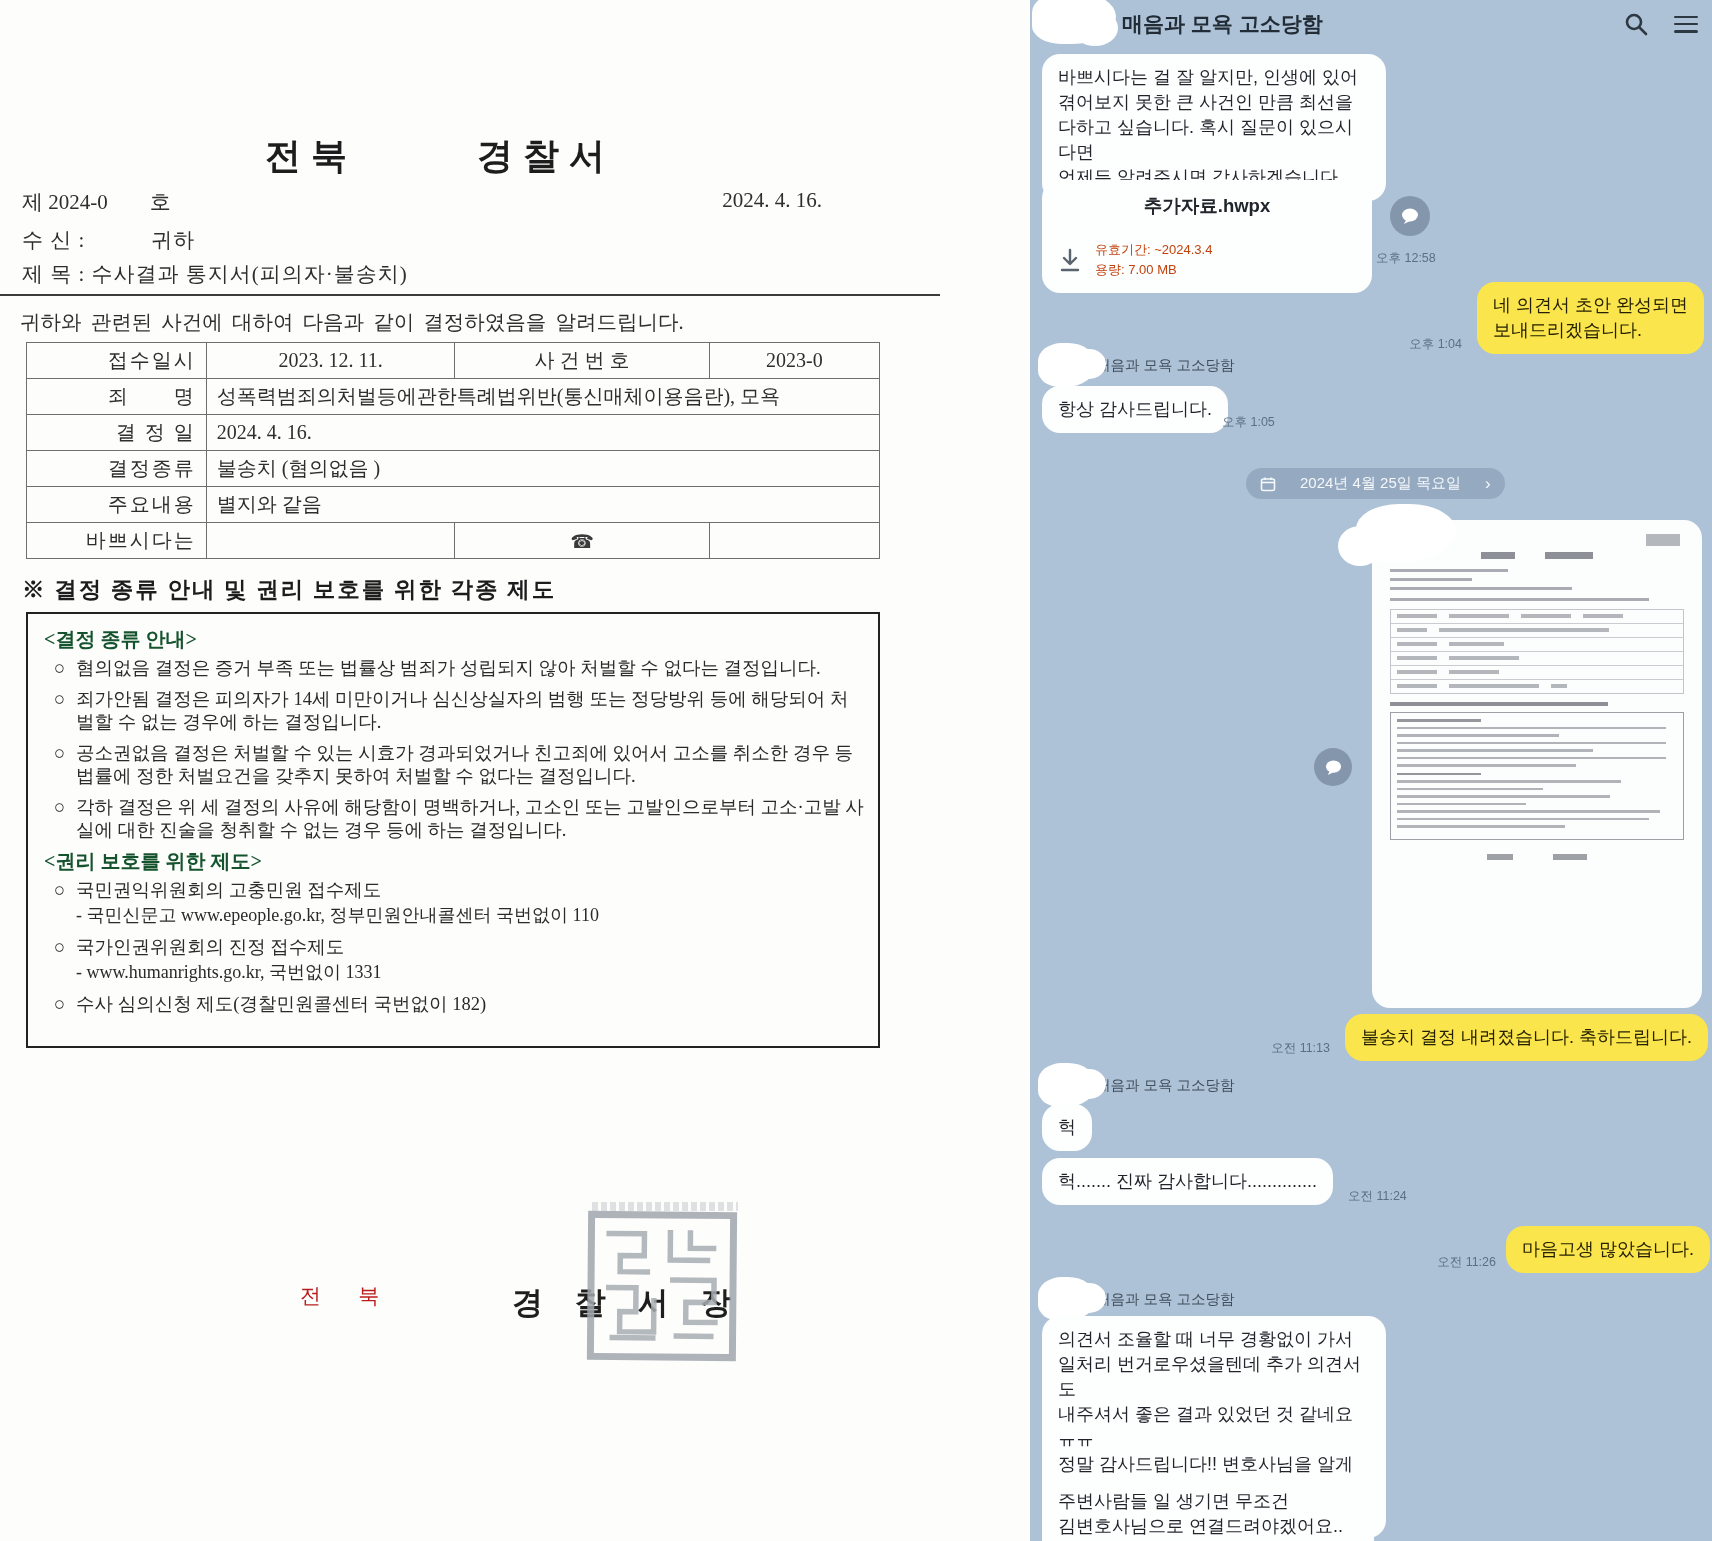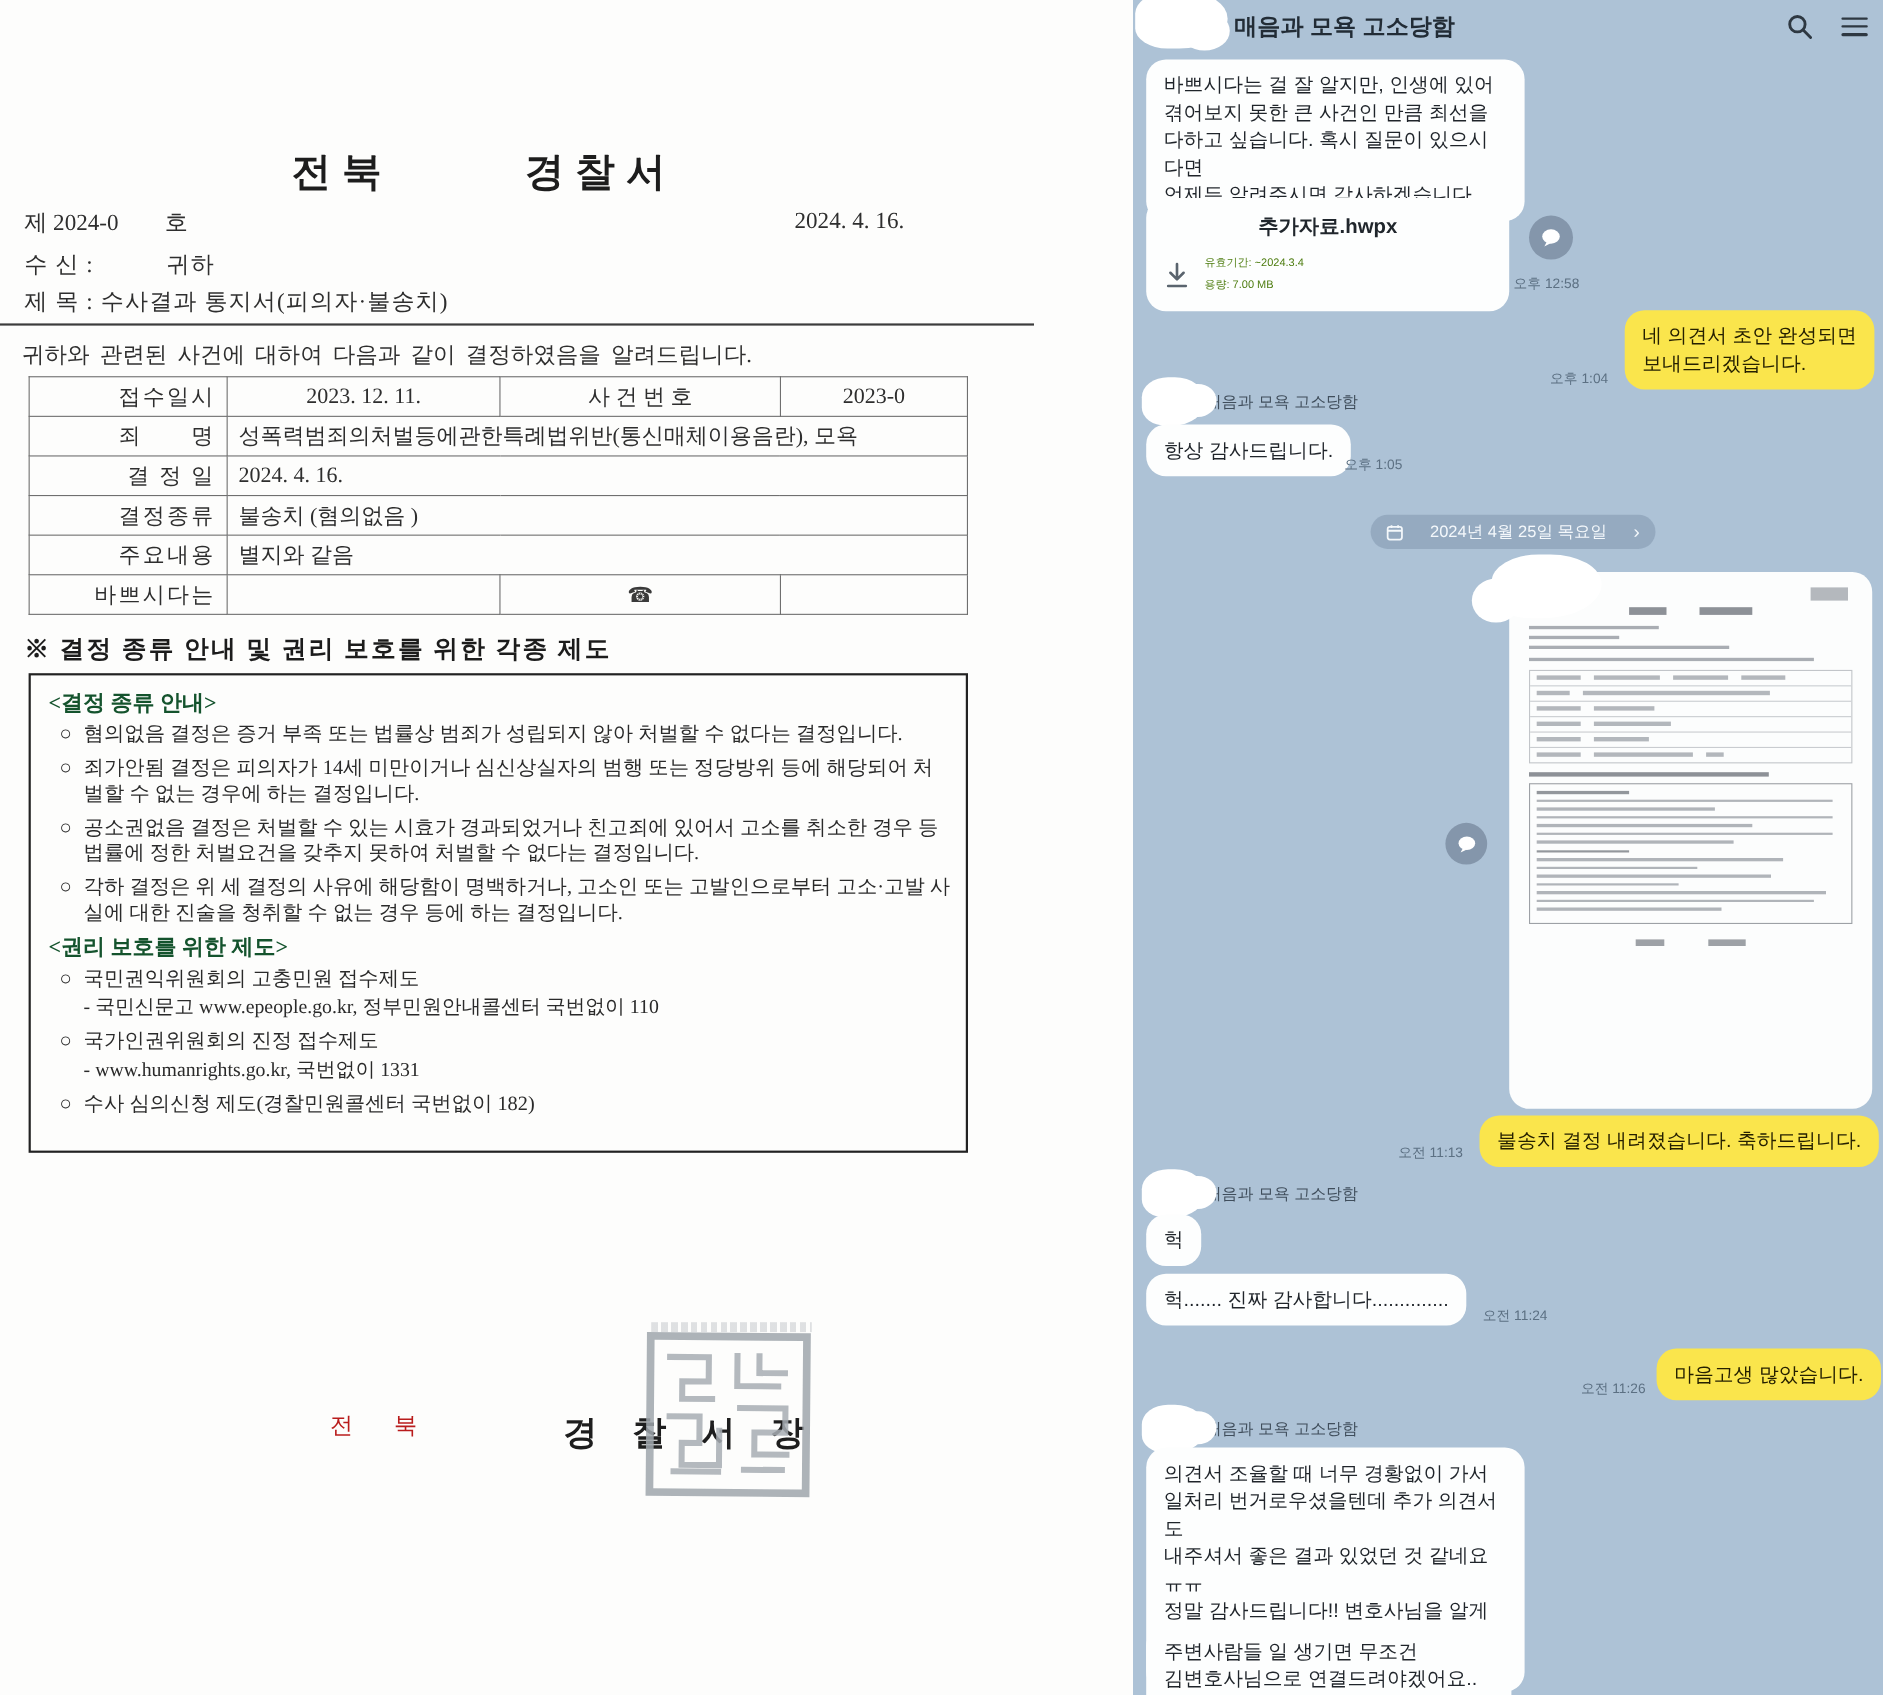--- a/index.html
+++ b/index.html
@@ -52,23 +52,23 @@
   .preline{white-space:pre-line;}
   .time{position:absolute;font-size:12.5px;color:#5c7083;}
   .sender-row{position:absolute;left:8px;display:flex;align-items:center;height:34px;}
   .avatar-blob{width:58px;height:44px;background:#fff;border-radius:46% 54% 58% 42%;flex:none;
                margin-right:0px;position:relative;}
   .avatar-blob::after{content:"";position:absolute;left:34px;top:6px;width:34px;height:30px;
                       background:#fff;border-radius:50%;}
   .sender-name{font-size:14.5px;color:#404e5c;margin-left:0px;}
   .file-bubble{position:absolute;left:12px;top:180px;width:300px;background:#fdfefe;
                border-radius:18px;padding:13px 15px;}
-  .file-title{text-align:center;font-size:18.5px;font-weight:bold;color:#20262c;margin-bottom:12px;}
+  .file-title{text-align:center;font-size:18.5px;font-weight:bold;color:#20262c;margin-bottom:22px;}
   .file-row{display:flex;align-items:center;gap:12px;}
-  .file-meta{font-size:10px;color:#4d7c0f;line-height:20px;}
+  .file-meta{font-size:13px;color:#c2410c;line-height:20px;}
   .circle-icon{position:absolute;width:40px;height:40px;border-radius:50%;background:#8496ab;
                display:flex;align-items:center;justify-content:center;}
   .date-pill{position:absolute;left:216px;top:468px;height:31px;background:rgba(130,152,175,.55);
              border-radius:16px;display:flex;align-items:center;gap:24px;padding:0 14px;
              color:#f4f8fb;font-size:15px;}
   .img-bubble{position:absolute;left:342px;top:520px;width:330px;height:488px;background:#fcfdfd;
               border-radius:18px;padding:0;overflow:hidden;}
   .img-blob{position:absolute;left:326px;top:504px;width:100px;height:58px;background:#fff;
             border-radius:48% 52% 60% 40%;}
   .img-blob::after{content:"";position:absolute;left:-18px;top:22px;width:44px;height:40px;

